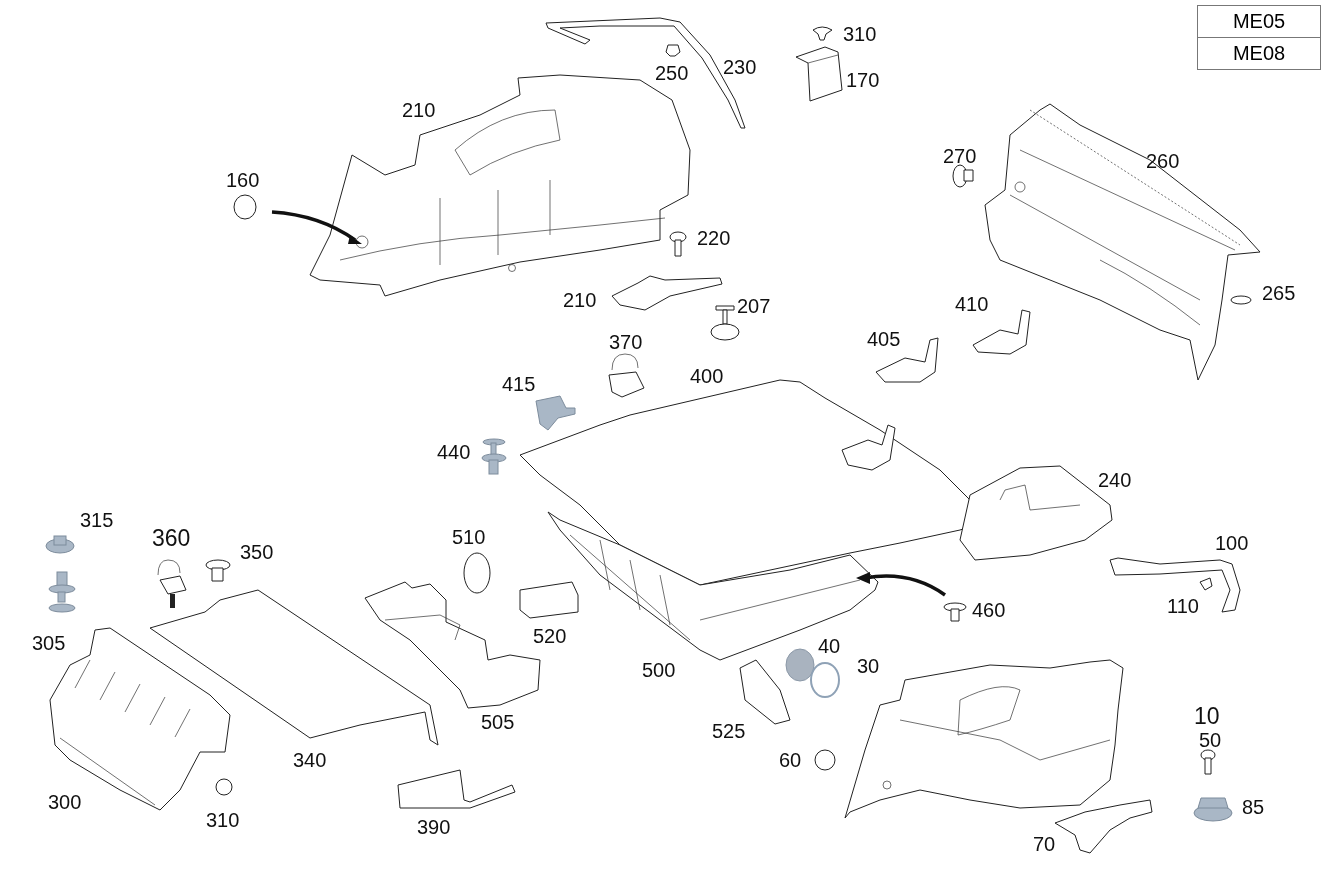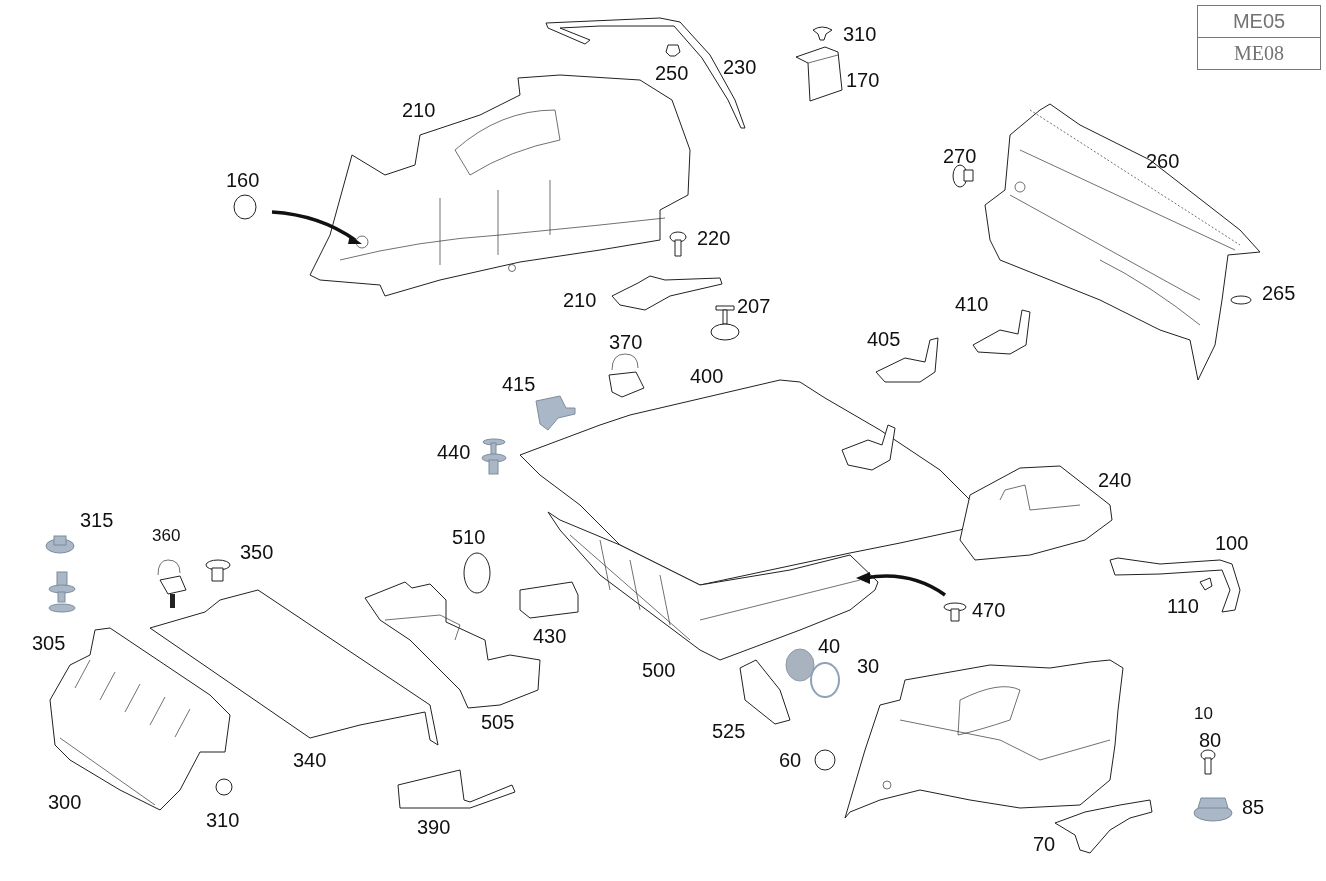--- a/index.html
+++ b/index.html
@@ -1,22 +1,22 @@
 <!DOCTYPE html>
 <html><head>
 <meta charset="utf-8">
 <style>
   html, body { margin:0; padding:0; background:#ffffff; }
   body { width:1326px; height:881px; position:relative; overflow:hidden; font-family:"Liberation Sans", sans-serif; }
   #canvas { position:absolute; left:0; top:0; width:1326px; height:881px; }
   .lbl { position:absolute; font-size:20px; color:#111; line-height:1; white-space:nowrap; }
-  .lbl.sm { font-size:17px; }
+  .lbl.sm { font-size:23px; }
   .variant-table { position:absolute; left:1197px; top:5px; width:122px; border:1px solid #777; }
-  .variant-cell { height:31px; line-height:31px; text-align:center; font-size:20px; color:#737373; border-bottom:1px solid #777; }
-  .variant-cell:last-child { border-bottom:none;font-family:Liberation Serif, serif; }
+  .variant-cell { height:31px; line-height:31px; text-align:center; font-size:20px; color:#000000; border-bottom:1px solid #777; }
+  .variant-cell:last-child { border-bottom:none; }
   svg .part { fill:#fff; stroke:#222; stroke-width:1; stroke-linejoin:round; }
   svg .thin { fill:none; stroke:#333; stroke-width:0.7; }
   svg .blue { fill:#a9b7c6; stroke:#7d8c9c; stroke-width:1; }
   svg .ring { fill:none; stroke:#8fa2b6; stroke-width:2; }
   svg .arrow { fill:none; stroke:#111; stroke-width:3.5; }
 </style>
 </head>
 <body>
 
 <svg id="canvas" viewBox="0 0 1326 881" xmlns="http://www.w3.org/2000/svg">
@@ -245,33 +245,33 @@
 <div class="lbl" style="left:1262px;top:283px">265</div>
 <div class="lbl" style="left:955px;top:294px">410</div>
 <div class="lbl" style="left:867px;top:329px">405</div>
 <div class="lbl" style="left:609px;top:332px">370</div>
 <div class="lbl" style="left:690px;top:366px">400</div>
 <div class="lbl" style="left:502px;top:374px">415</div>
 <div class="lbl" style="left:437px;top:442px">440</div>
 <div class="lbl" style="left:1098px;top:470px">240</div>
 <div class="lbl" style="left:1215px;top:533px">100</div>
 <div class="lbl" style="left:1167px;top:596px">110</div>
-<div class="lbl" style="left:972px;top:600px">470</div>
+<div class="lbl" style="left:972px;top:600px">460</div>
 <div class="lbl" style="left:80px;top:510px">315</div>
 <div class="lbl sm" style="left:152px;top:527px">360</div>
 <div class="lbl" style="left:240px;top:542px">350</div>
 <div class="lbl" style="left:452px;top:527px">510</div>
 <div class="lbl" style="left:32px;top:633px">305</div>
-<div class="lbl" style="left:533px;top:626px">430</div>
+<div class="lbl" style="left:533px;top:626px">520</div>
 <div class="lbl" style="left:642px;top:660px">500</div>
 <div class="lbl" style="left:818px;top:636px">40</div>
 <div class="lbl" style="left:857px;top:656px">30</div>
 <div class="lbl" style="left:481px;top:712px">505</div>
 <div class="lbl" style="left:712px;top:721px">525</div>
 <div class="lbl sm" style="left:1194px;top:705px">10</div>
-<div class="lbl" style="left:1199px;top:730px">80</div>
+<div class="lbl" style="left:1199px;top:730px">50</div>
 <div class="lbl" style="left:779px;top:750px">60</div>
 <div class="lbl" style="left:293px;top:750px">340</div>
 <div class="lbl" style="left:48px;top:792px">300</div>
 <div class="lbl" style="left:1242px;top:797px">85</div>
 <div class="lbl" style="left:206px;top:810px">310</div>
 <div class="lbl" style="left:417px;top:817px">390</div>
 <div class="lbl" style="left:1033px;top:834px">70</div>
 
 </body></html>

